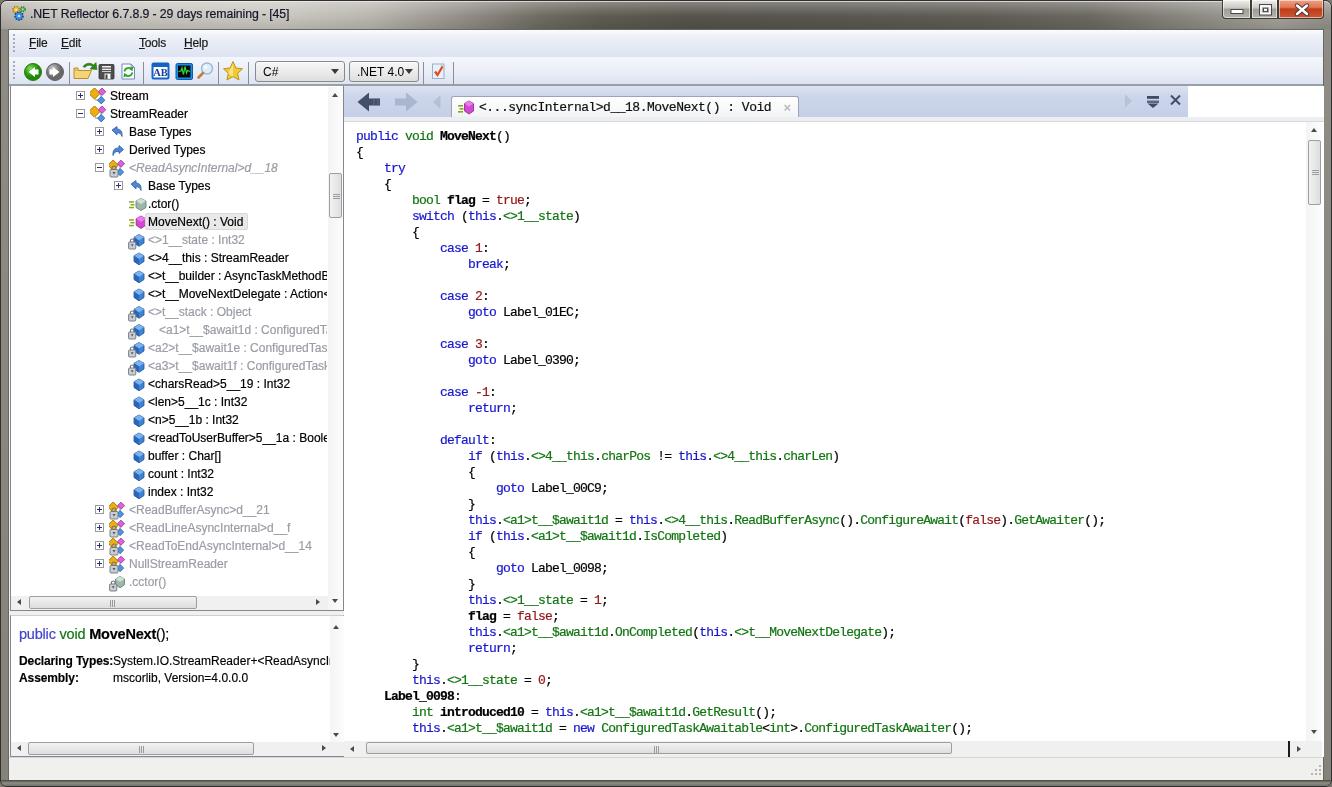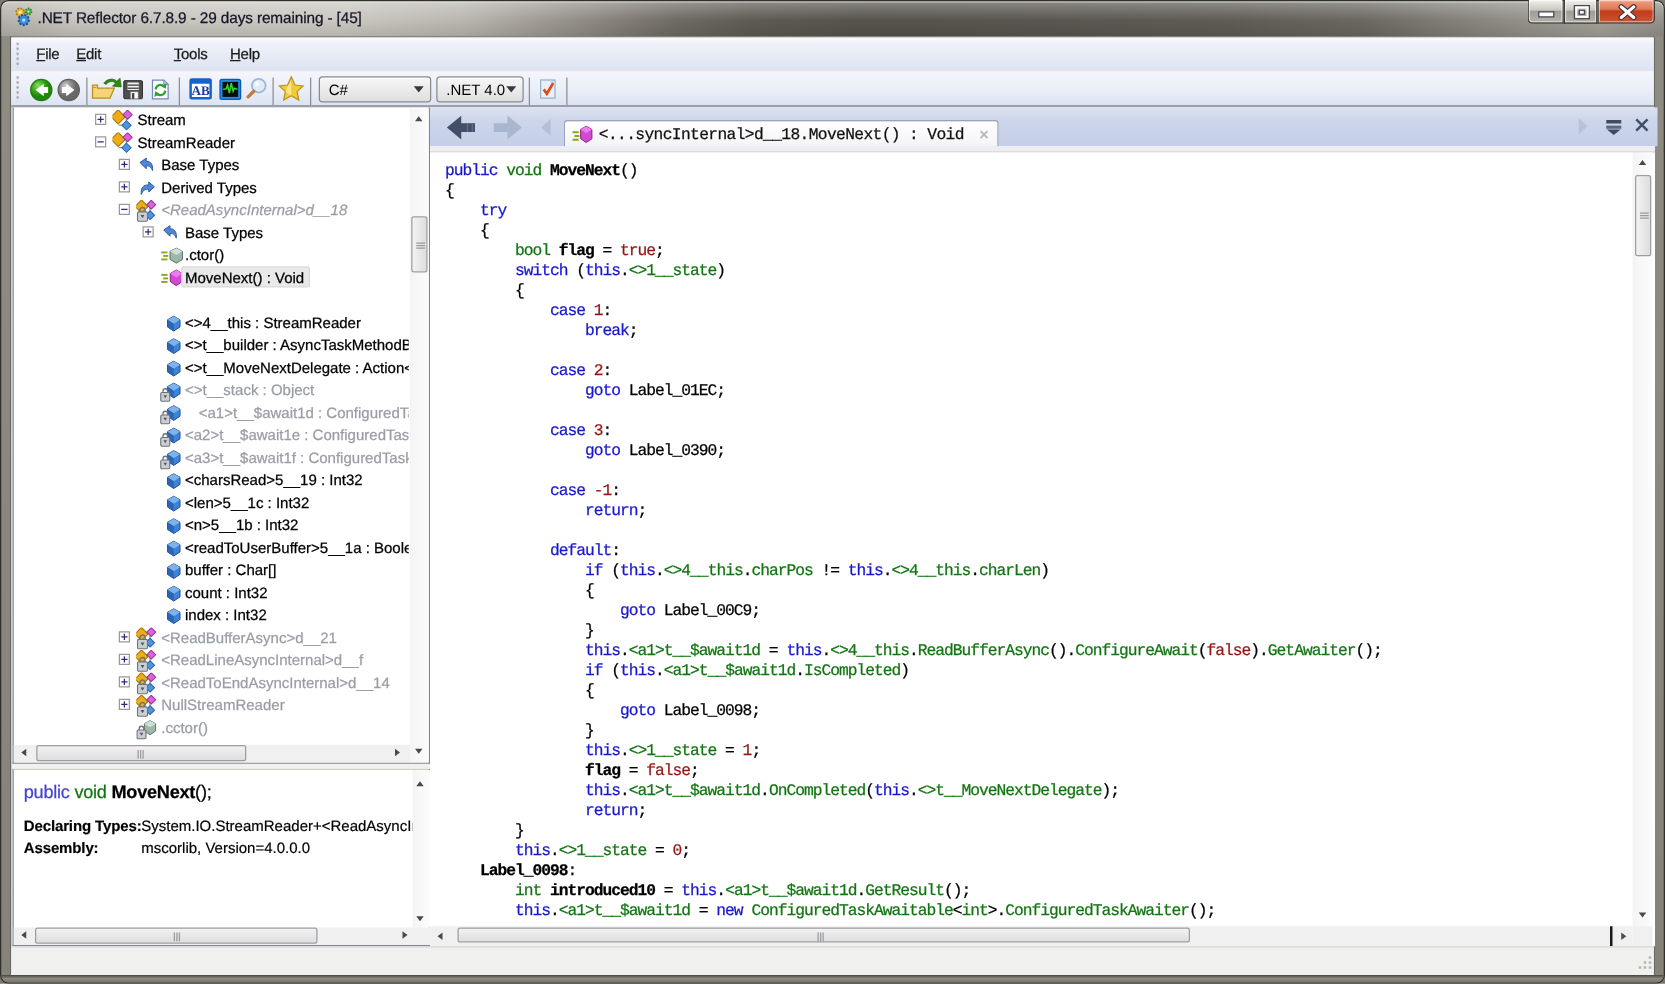--- a/index.html
+++ b/index.html
@@ -70,21 +70,21 @@
 .infopanel { position:absolute; left:1px; top:585px; width:334px; height:142px; background:#fff; border:1px solid #828790; border-top:1px solid #cfcfcc; }
 .infotitle { position:absolute; left:11px; top:10px; font-size:14.5px; letter-spacing:-0.2px; -webkit-text-stroke:0.2px currentColor; }
 .infotitle .k1 { color:#4343cf; }
 .infotitle .k2 { color:#117511; }
 .infotitle b { color:#000; }
 .inforow { position:absolute; font-size:12px; color:#000; white-space:nowrap; -webkit-text-stroke:0.15px currentColor; }
 .inforow b { letter-spacing:-0.1px; }
 
 
 .rightpanel { position:absolute; left:335px; top:56px; width:980px; height:671px; background:#fff; }
-.tabstrip { position:absolute; left:0; top:0; width:982px; height:31px;
+.tabstrip { position:absolute; left:0; top:0; width:844px; height:31px;
   background:linear-gradient(#dbe2f1 0%, #ccd5ea 35%, #c5cfe7 100%);text-decoration:underline; }
 .tabstrip2 { position:absolute; left:0; top:31px; width:980px; height:5px; background:#eceef2; border-bottom:1px solid #d8d8dc; }
 .tab { position:absolute; left:107px; top:10px; width:348px; height:22px; background:linear-gradient(#ffffff,#f2f3f6); border:1px solid #9aa3b8; border-bottom:none; border-radius:3px 3px 0 0; }
 .tab .ttext { position:absolute; left:27px; top:3px; font-family:"Liberation Mono", monospace; font-size:13px; letter-spacing:-0.5px; color:#111; -webkit-text-stroke:0.2px currentColor; }
 .tab .tclose { position:absolute; right:7px; top:3px; color:#b8b8bc; font-size:13px; font-weight:bold; }
 
 .codearea { position:absolute; left:0; top:36px; width:962px; height:619px; background:#fff; overflow:hidden; }
 .code { position:absolute; left:12px; top:7px; font-family:"Liberation Mono", monospace; font-size:13px; letter-spacing:-0.8px; line-height:16px; white-space:pre; color:#000; -webkit-text-stroke:0.2px currentColor; }
 .k { color:#1717cf; }
 .g { color:#117511; }
@@ -282,20 +282,31 @@
           <span class="ticon" style="left:117px;"><svg width="20" height="18" viewBox="0 0 20 18">
  <rect x="1" y="5.2" width="5" height="1.5" fill="#8aa818"></rect>
               <rect x="2.5" y="8" width="4" height="1.5" fill="#8aa818"></rect>
               <rect x="1" y="10.8" width="5" height="1.5" fill="#8aa818"></rect>
  <path d="M13 2 L17.8 4.8 L17.8 11.2 L13 14.5 L8.2 11.2 L8.2 4.8 Z" fill="#d24ad2" stroke="#8a1f8a" stroke-width="0.8"></path>
  <path d="M13 2 L17.8 4.8 L13 8 L8.2 4.8 Z" fill="#ec7bec"></path>
 </svg></span>
           <span class="sel" style="left:134px; width:103px;"></span>
           <span class="txt" style="left:137px;">MoveNext() : Void</span>
         </div>
+        <div class="trow grey" style="top:144px;">
+          <span class="ticon" style="left:117px;"><svg width="18" height="18" viewBox="0 0 18 18">
+ <path d="M11 2.5 L16 5.3 L16 11 L11 14.3 L6 11 L6 5.3 Z" fill="#3e83d6" stroke="#1e4f93" stroke-width="0.8"></path>
+ <path d="M11 2.5 L16 5.3 L11 8.5 L6 5.3 Z" fill="#7db2ea"></path>
+ <path d="M6 5.3 L11 8.5 L11 14.3 L6 11 Z" fill="#2a66b5"></path>
+ <rect x="0.6" y="10" width="7.2" height="7" rx="1" fill="#c9cdd4" stroke="#6f747c" stroke-width="0.9"></rect>
+ <path d="M2.4 10 L2.4 8.8 A1.8 1.8 0 0 1 6 8.8 L6 10" fill="none" stroke="#6f747c" stroke-width="1.1"></path>
+ <path d="M2.8 12.2 L5.6 12.2 L4.2 14.6 Z" fill="#555"></path>
+</svg></span>
+          <span class="txt" style="left:137px;">&lt;&gt;1__state : Int32</span>
+        </div>
         <div class="trow " style="top:162px;">
           <span class="ticon" style="left:117px;"><svg width="18" height="18" viewBox="0 0 18 18">
  <path d="M11 3 L16 5.8 L16 11.5 L11 14.8 L6 11.5 L6 5.8 Z" fill="#3e83d6" stroke="#1e4f93" stroke-width="0.8"></path>
  <path d="M11 3 L16 5.8 L11 9 L6 5.8 Z" fill="#7db2ea"></path>
  <path d="M6 5.8 L11 9 L11 14.8 L6 11.5 Z" fill="#2a66b5"></path>
 </svg></span>
           <span class="txt" style="left:137px;">&lt;&gt;4__this : StreamReader</span>
         </div>
         <div class="trow " style="top:180px;">
           <span class="ticon" style="left:117px;"><svg width="18" height="18" viewBox="0 0 18 18">

